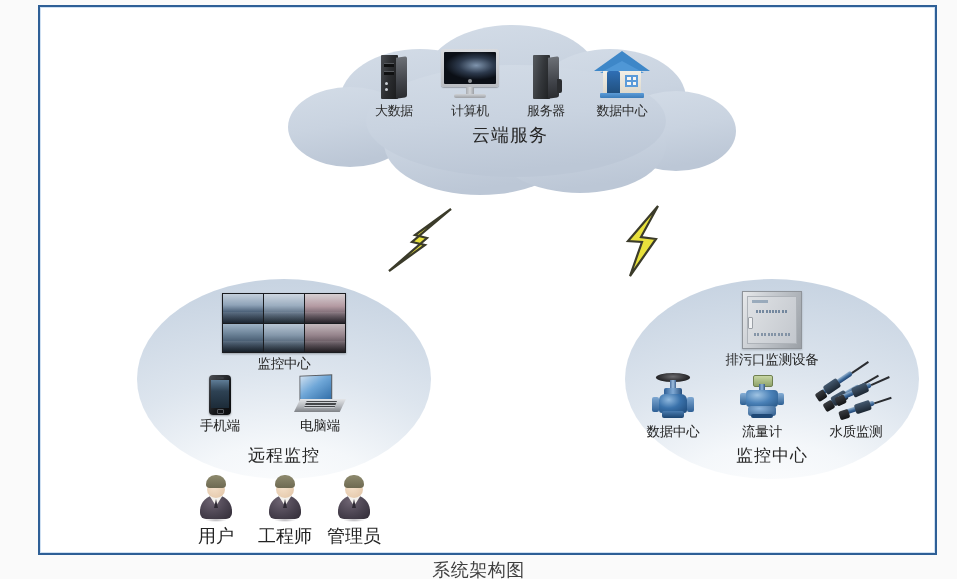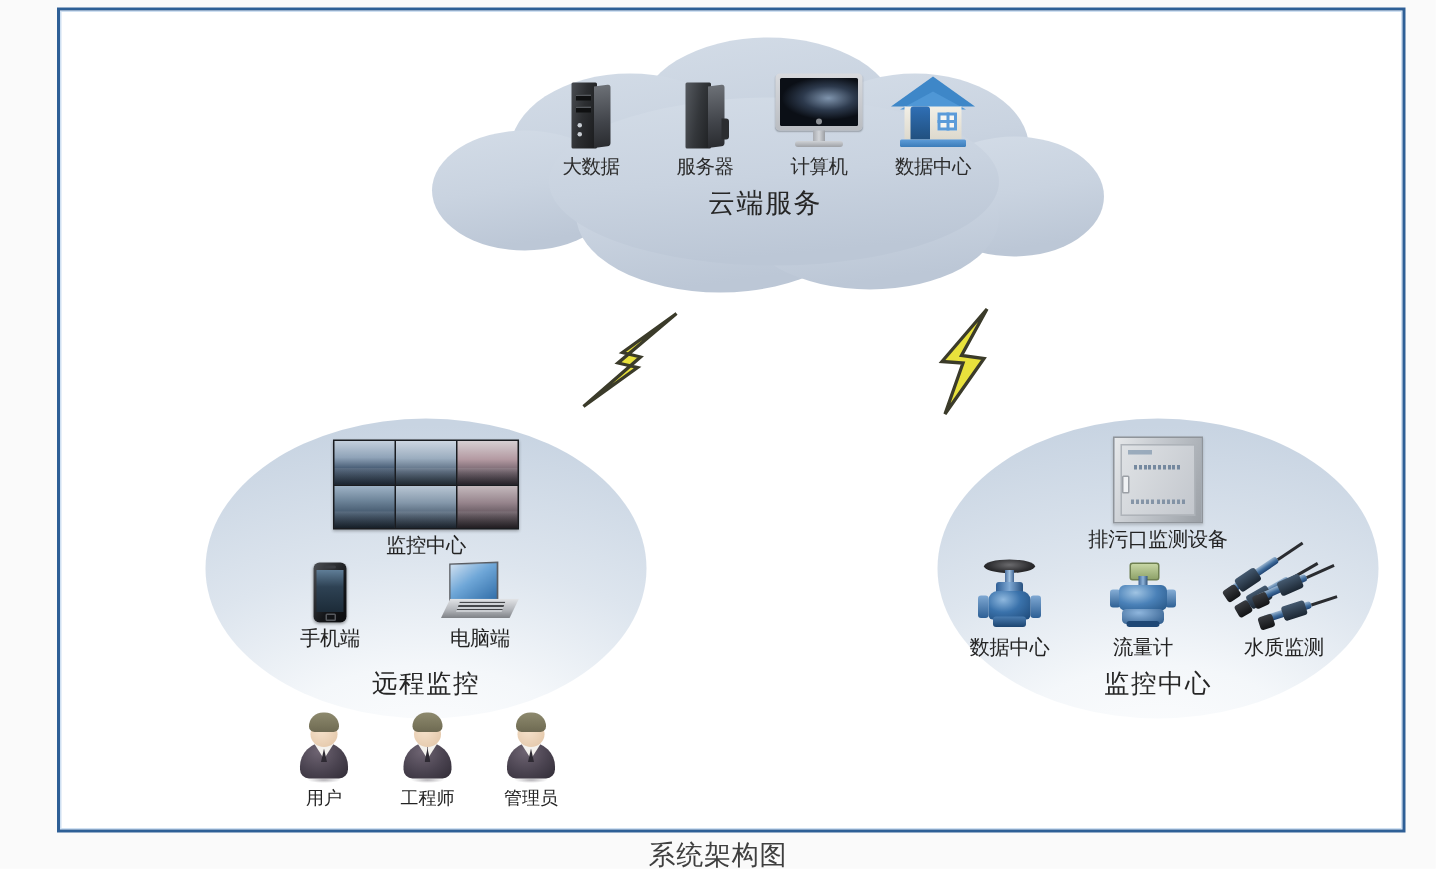--- a/index.html
+++ b/index.html
@@ -403,21 +403,21 @@
   .pfig .collarR { left: 20px; clip-path: polygon(0 0, 100% 0, 0 100%); }
   .pfig .tie {
     position: absolute; left: 18px; top: 24px; width: 4px; height: 9px;
     background: #2e2a33; clip-path: polygon(50% 0, 100% 100%, 0 100%);
   }
   .pfig .shadow {
     position: absolute; left: 9px; top: 43px; width: 22px; height: 4px;
     background: radial-gradient(ellipse, rgba(90,85,95,.45), rgba(0,0,0,0) 70%);
   }
   .person .cap {
-    font-size: 12px; color: #232323; margin-top: 1px; white-space: nowrap;
+    font-size: 18px; color: #232323; margin-top: 1px; white-space: nowrap;
   }
 </style>
 </head>
 <body>
 
 <div id="page">
 
   <div id="frame">
 
     <div id="cloud-group">
@@ -452,41 +452,41 @@
               <div class="bay" style="top:16px"></div>
               <div class="led" style="top:27px"></div>
               <div class="led" style="top:33px"></div>
             </div>
           </div>
           <div class="cap">大数据</div>
         </div>
 
         <div class="cloud-item">
           <div class="glyph">
-            <div class="tower tower2">
-              <div class="front"></div>
-              <div class="side"></div>
-              <div class="tab"></div>
-            </div>
-          </div>
-          <div class="cap">服务器</div>
-        </div>
-
-        <div class="cloud-item">
-          <div class="glyph">
             <div class="imac">
               <div class="bez">
                   <div class="scr"></div>
                 </div>
               <div class="logo"></div>
               <div class="neck"></div>
               <div class="foot"></div>
             </div>
           </div>
           <div class="cap">计算机</div>
+        </div>
+
+        <div class="cloud-item">
+          <div class="glyph">
+            <div class="tower tower2">
+              <div class="front"></div>
+              <div class="side"></div>
+              <div class="tab"></div>
+            </div>
+          </div>
+          <div class="cap">服务器</div>
         </div>
 
         <div class="cloud-item">
           <div class="glyph">
             <div class="house">
               <div class="roof"></div>
               <div class="roof2"></div>
               <div class="body"></div>
               <div class="door"></div>
               <div class="win"></div>

